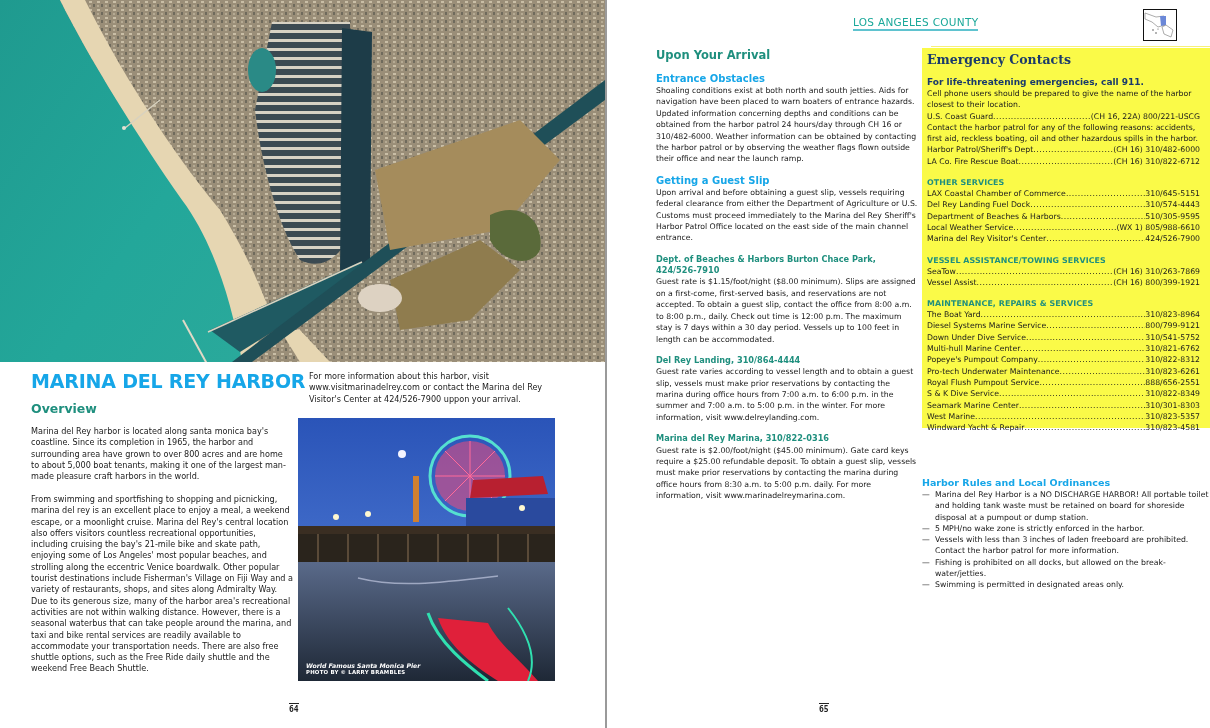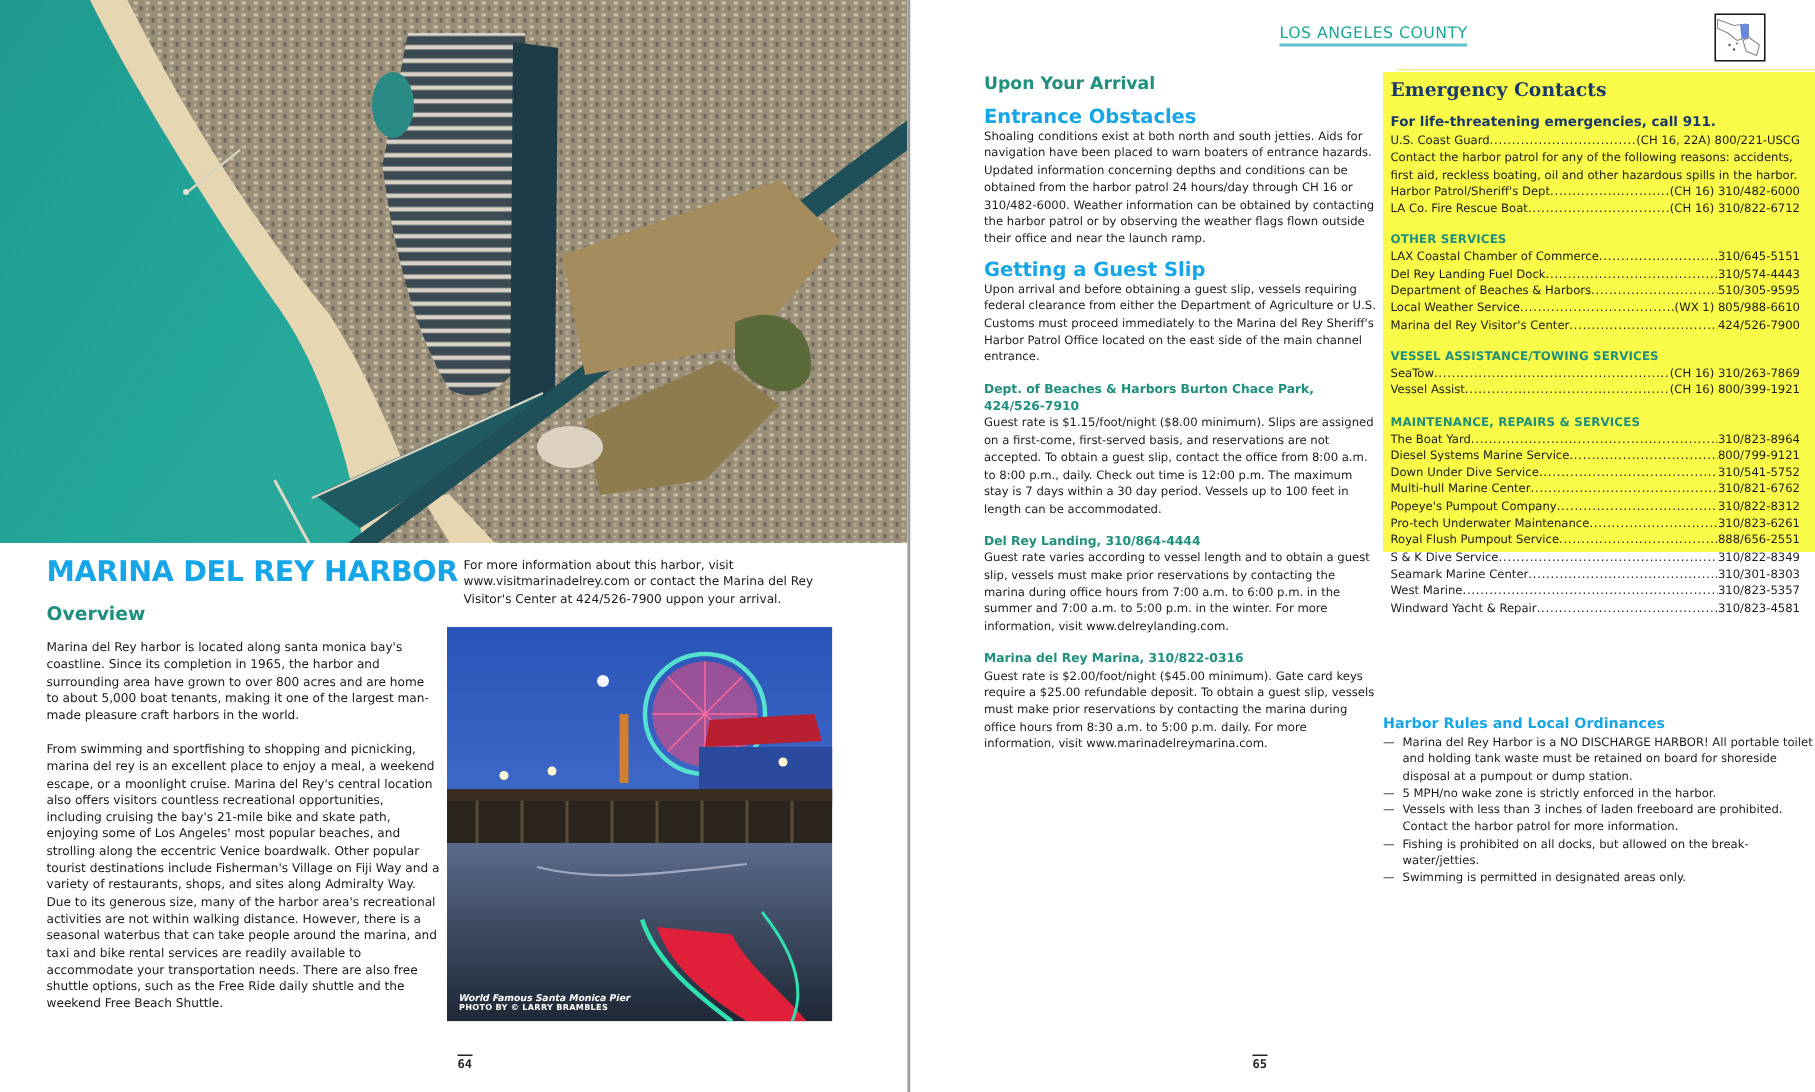--- a/index.html
+++ b/index.html
@@ -20,37 +20,37 @@
   .body-text { font-size: 8.1px; line-height: 11.3px; color: #1a1a1a; font-family: "DejaVu Sans", sans-serif; }
   .ov-p1 { position: absolute; left: 31px; top: 426px; width: 262px; }
   .ov-p2 { position: absolute; left: 31px; top: 494px; width: 262px; }
   .more-info { position: absolute; left: 309px; top: 371px; width: 240px; }
 
   .pier-photo { position: absolute; left: 298px; top: 418px; width: 257px; height: 263px; overflow: hidden; }
   .pier-caption { position: absolute; left: 8px; bottom: 6px; color: #fff; font-family: "DejaVu Sans", sans-serif; }
   .pier-caption .c1 { font-size: 6.2px; font-style: italic; font-weight: bold; }
   .pier-caption .c2 { font-size: 5.4px; font-weight: bold; letter-spacing: 0.2px; }
 
-  .page-num { position: absolute; font-size: 8px; font-weight: bold; font-family: "DejaVu Sans Mono", monospace; color: #222; border-top: 1px solid #222; padding-top: 1px; margin-left: 16px; }
+  .page-num { position: absolute; font-size: 8px; font-weight: bold; font-family: "DejaVu Sans Mono", monospace; color: #222; border-top: 1px solid #222; padding-top: 1px; }
   .pn-left { left: 289px; top: 703px; }
   .pn-right { left: 212px; top: 703px; text-align: center; }
 
   
   .county { position: absolute; left: 246px; top: 16px; font-size: 10.5px; font-weight: normal; color: #1aa89a; letter-spacing: 0.3px; font-family: "DejaVu Sans", sans-serif; border-bottom: 2px solid #5fc3cf; padding-bottom: 1px; }
   .map-thumb { position: absolute; left: 536px; top: 9px; width: 34px; height: 32px; border: 1px solid #111; background: #fff; }
   .yellow-rule { position: absolute; left: 324px; top: 46px; width: 279px; height: 1px; background: #f6f07a; }
 
   .col-mid { position: absolute; left: 49px; top: 48px; width: 262px; }
   .sec-h { font-size: 11.5px; font-weight: bold; color: #1f8f7e; font-family: "DejaVu Sans", sans-serif; margin-bottom: 11px; }
-  .sub-h-blue { font-size: 13px; font-weight: bold; color: #16a6e8; font-family: "DejaVu Sans", sans-serif; line-height: 12px; }
+  .sub-h-blue { font-size: 10px; font-weight: bold; color: #16a6e8; font-family: "DejaVu Sans", sans-serif; line-height: 12px; }
   .sub-h-green { font-size: 8.2px; font-weight: bold; color: #1f8f7e; font-family: "DejaVu Sans", sans-serif; line-height: 11.3px; }
   .col-mid .body-text { font-size: 7.75px; line-height: 11.4px; }
   .blk { margin-bottom: 10px; }
 
-  .emergency { position: absolute; left: 315px; top: 48px; width: 288px; height: 320px; background: #fafa48; padding: 4px 0 0 5px; }
+  .emergency { position: absolute; left: 315px; top: 48px; width: 288px; height: 380px; background: #fafa48; padding: 4px 0 0 5px; }
   .em-title { font-family: "DejaVu Serif", serif; font-weight: bold; font-size: 12.5px; color: #1a3a6b; margin-bottom: 10px; }
   .em-lead { font-size: 9px; font-weight: bold; color: #1a3a6b; font-family: "DejaVu Sans", sans-serif; line-height: 11px; }
   .em-text { font-size: 7.75px; line-height: 11.3px; color: #1a1a1a; font-family: "DejaVu Sans", sans-serif; width: 278px; }
   .em-row { display: flex; width: 273px; font-size: 7.75px; line-height: 11.3px; font-family: "DejaVu Sans", sans-serif; white-space: nowrap; overflow: hidden; }
   .em-row .name { flex: 0 0 auto; }
   .em-row .dots { flex: 1 1 auto; overflow: hidden; letter-spacing: 0.5px; }
   .em-row .dots::before { content: "........................................................................................................................"; }
   .em-row .val { flex: 0 0 auto; }
   .em-sec { font-size: 7.9px; font-weight: bold; color: #1f8f7e; font-family: "DejaVu Sans", sans-serif; margin-top: 10px; line-height: 11px; letter-spacing: 0.1px; }
 
@@ -218,20 +218,21 @@
       </div>
       <div class="blk">
         <div class="sub-h-green">Marina del Rey Marina, 310/822-0316</div>
         <p class="body-text">Guest rate is $2.00/foot/night ($45.00 minimum). Gate card keys require a $25.00 refundable deposit. To obtain a guest slip, vessels must make prior reservations by contacting the marina during office hours from 8:30 a.m. to 5:00 p.m. daily. For more information, visit www.marinadelreymarina.com.</p>
       </div>
     </div>
 
     <div class="emergency">
       <div class="em-title">Emergency Contacts</div>
       <div class="em-lead">For life-threatening emergencies, call 911.</div>
+      <p class="em-text">Cell phone users should be prepared to give the name of the harbor closest to their location.</p>
       <div class="em-row">
         <span class="name">U.S. Coast Guard</span>
         <span class="dots"></span>
         <span class="val">(CH 16, 22A) 800/221-USCG</span>
       </div>
       <p class="em-text">Contact the harbor patrol for any of the following reasons: accidents, first aid, reckless boating, oil and other hazardous spills in the harbor.</p>
       <div id="patrol-list">
           <div class="em-row">
             <span class="name">Harbor Patrol/Sheriff's Dept</span>
             <span class="dots"></span>

